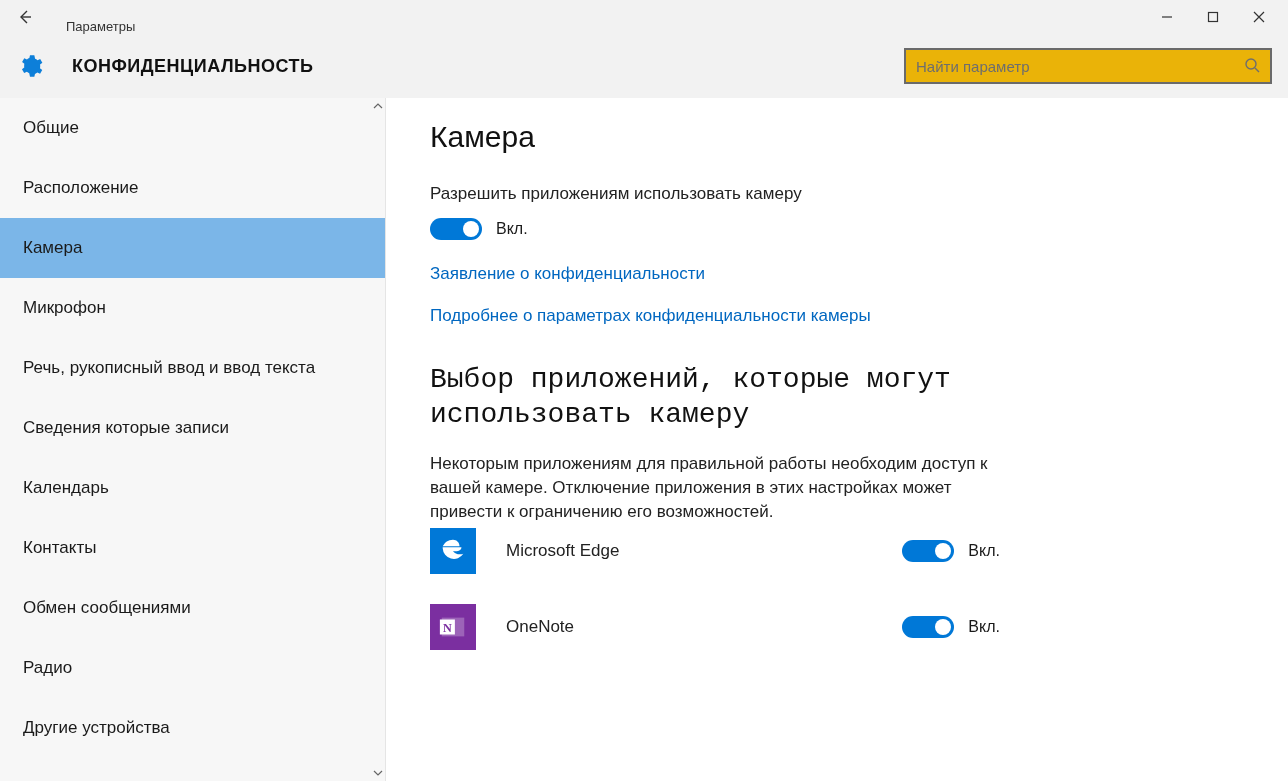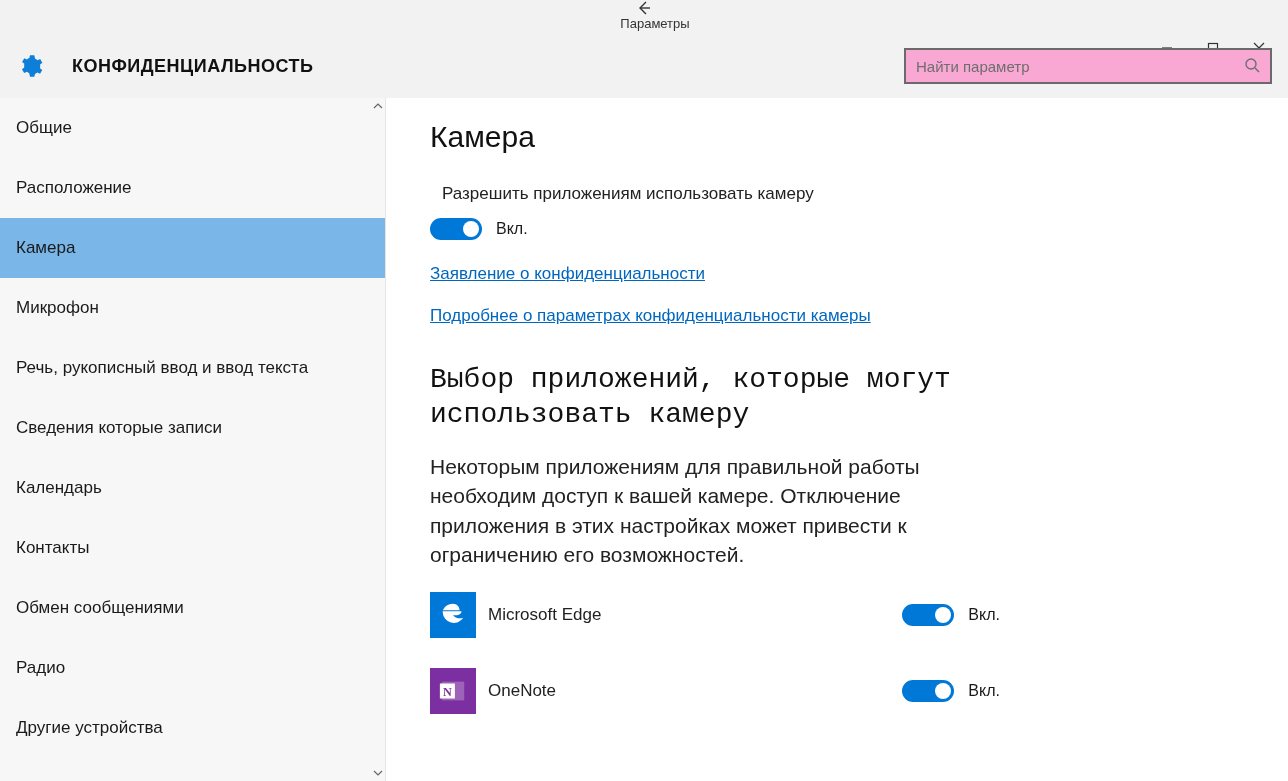--- a/index.html
+++ b/index.html
@@ -12,24 +12,23 @@
     height: 781px;
     overflow: hidden;
     font-size: 15px;
   }
 
   
   .titlebar {
     height: 34px;
     background: #f2f2f2;
     display: flex;
-    align-items: center;
+    align-items: flex-end;
     padding: 0 6px;
     color: #333;
-    flex-direction: column;
   }
   .titlebar .back-btn {
     width: 38px; height: 34px;
     display: flex; align-items: center; justify-content: center;
     cursor: default;
   }
   .titlebar .title {
     margin-left: 22px;
     font-size: 13px;
     color: #333;
@@ -62,21 +61,21 @@
     font-size: 18px;
     font-weight: 600;
     letter-spacing: .5px;
     color: #111;
   }
   .header-row .spacer { flex: 1; }
   .search-wrap {
     width: 368px;
     height: 36px;
     border: 2px solid #6a6a6a;
-    background: #f9a8d4;
+    background: #eab308;
     display: flex;
     align-items: center;
     padding: 0 10px;
   }
   .search-wrap input {
     flex: 1;
     border: none;
     outline: none;
     font-size: 15px;
     color: #333;
@@ -96,21 +95,21 @@
     width: 386px;
     background: #f7f7f7;
     border-right: 1px solid #e5e5e5;
     position: relative;
     overflow: hidden;
   }
   .side-item {
     height: 60px;
     display: flex;
     align-items: center;
-    padding: 0 16px;
+    padding: 0 23px;
     font-size: 17px;
     color: #1a1a1a;
     cursor: default;
   }
   .side-item.selected {
     background: #7bb6e8;
   }
   .side-scroll-up, .side-scroll-down {
     position: absolute; right: 0;
     width: 14px; height: 16px;
@@ -139,21 +138,20 @@
     color: #111;
     margin: 36px 0 20px 0;
     line-height: 1.25;
     max-width: 560px;
     font-family: Liberation Mono, monospace;
   }
   .content .setting-label {
     font-size: 17px;
     color: #222;
     margin-bottom: 14px;
-    margin-left: 12px;
   }
   .toggle-row {
     display: flex;
     align-items: center;
     gap: 14px;
     margin-bottom: 24px;
   }
   .toggle {
     width: 52px; height: 22px;
     border-radius: 11px;
@@ -168,35 +166,34 @@
     border-radius: 50%;
     background: #fff;
   }
   .toggle-text { font-size: 16px; }
   .link {
     color: #0067c0;
     font-size: 17px;
     margin: 6px 0 22px 0;
     cursor: default;
     display: block;
-    text-decoration: underline;
   }
   .para {
-    font-size: 21px;
+    font-size: 17px;
     color: #222;
     max-width: 560px;
     line-height: 1.4;
-    margin-bottom: 22px;
+    margin-bottom: 5px;
   }
 
   
   .app-row {
     display: flex;
     align-items: center;
-    gap: 12px;
+    gap: 30px;
     margin-bottom: 30px;
     max-width: 570px;
   }
   .app-icon {
     width: 46px; height: 46px;
     display: flex; align-items:center; justify-content:center;
     font-family: "Segoe UI", sans-serif;
     color: #fff;
   }
   .app-name { font-size: 17px; color: #222; flex: 0 0 auto; min-width: 150px;}

